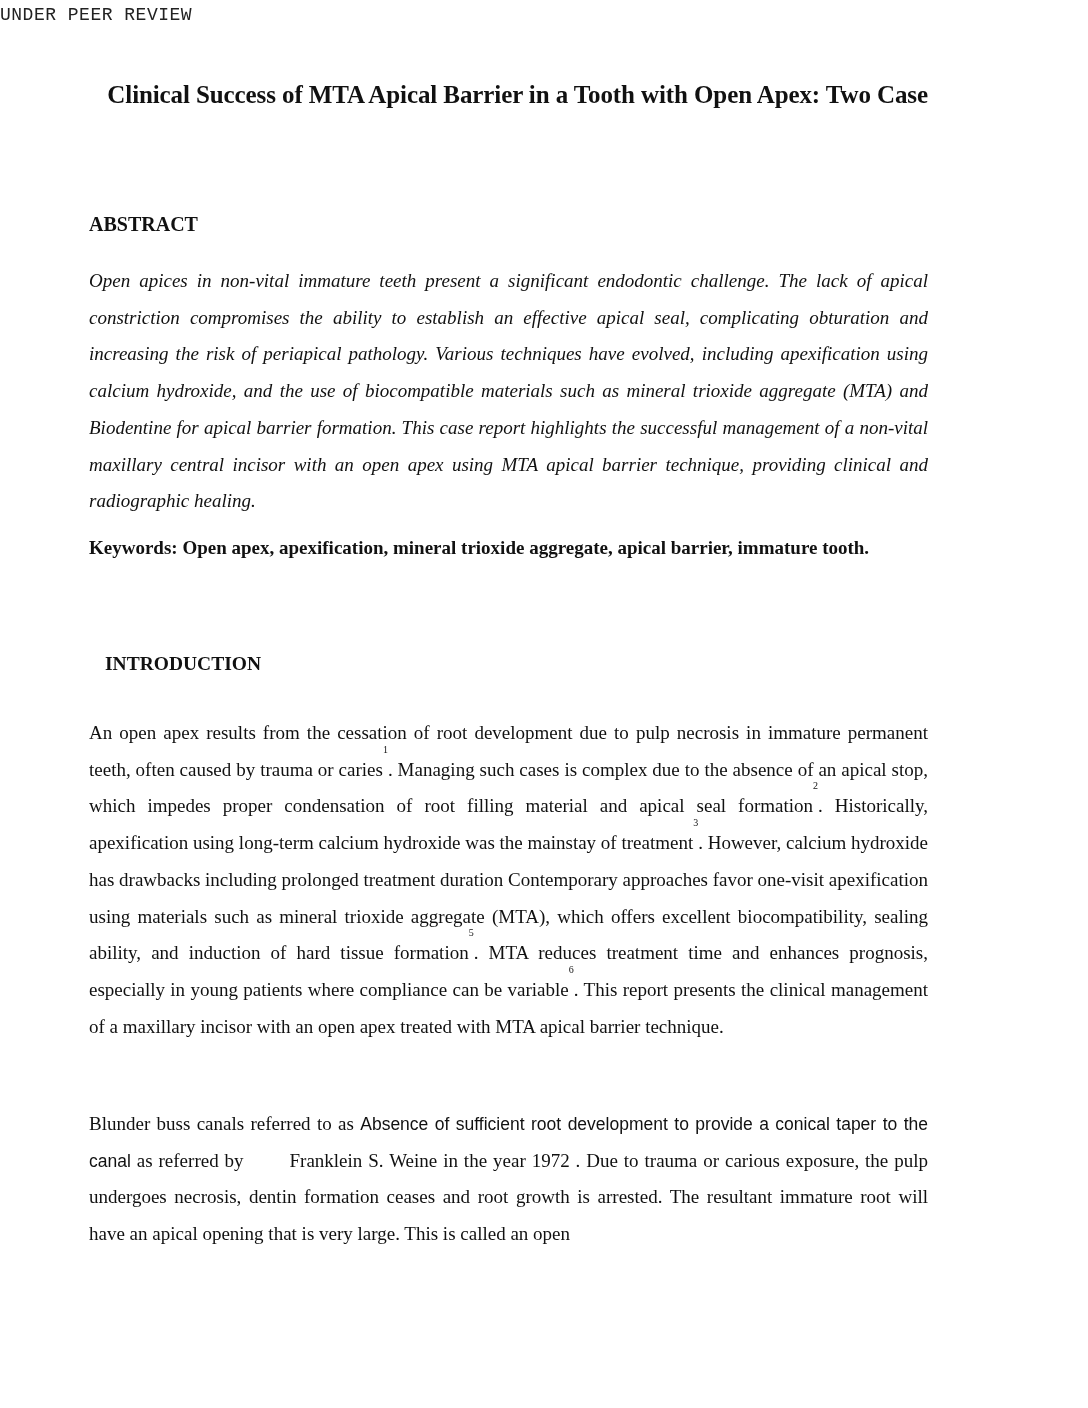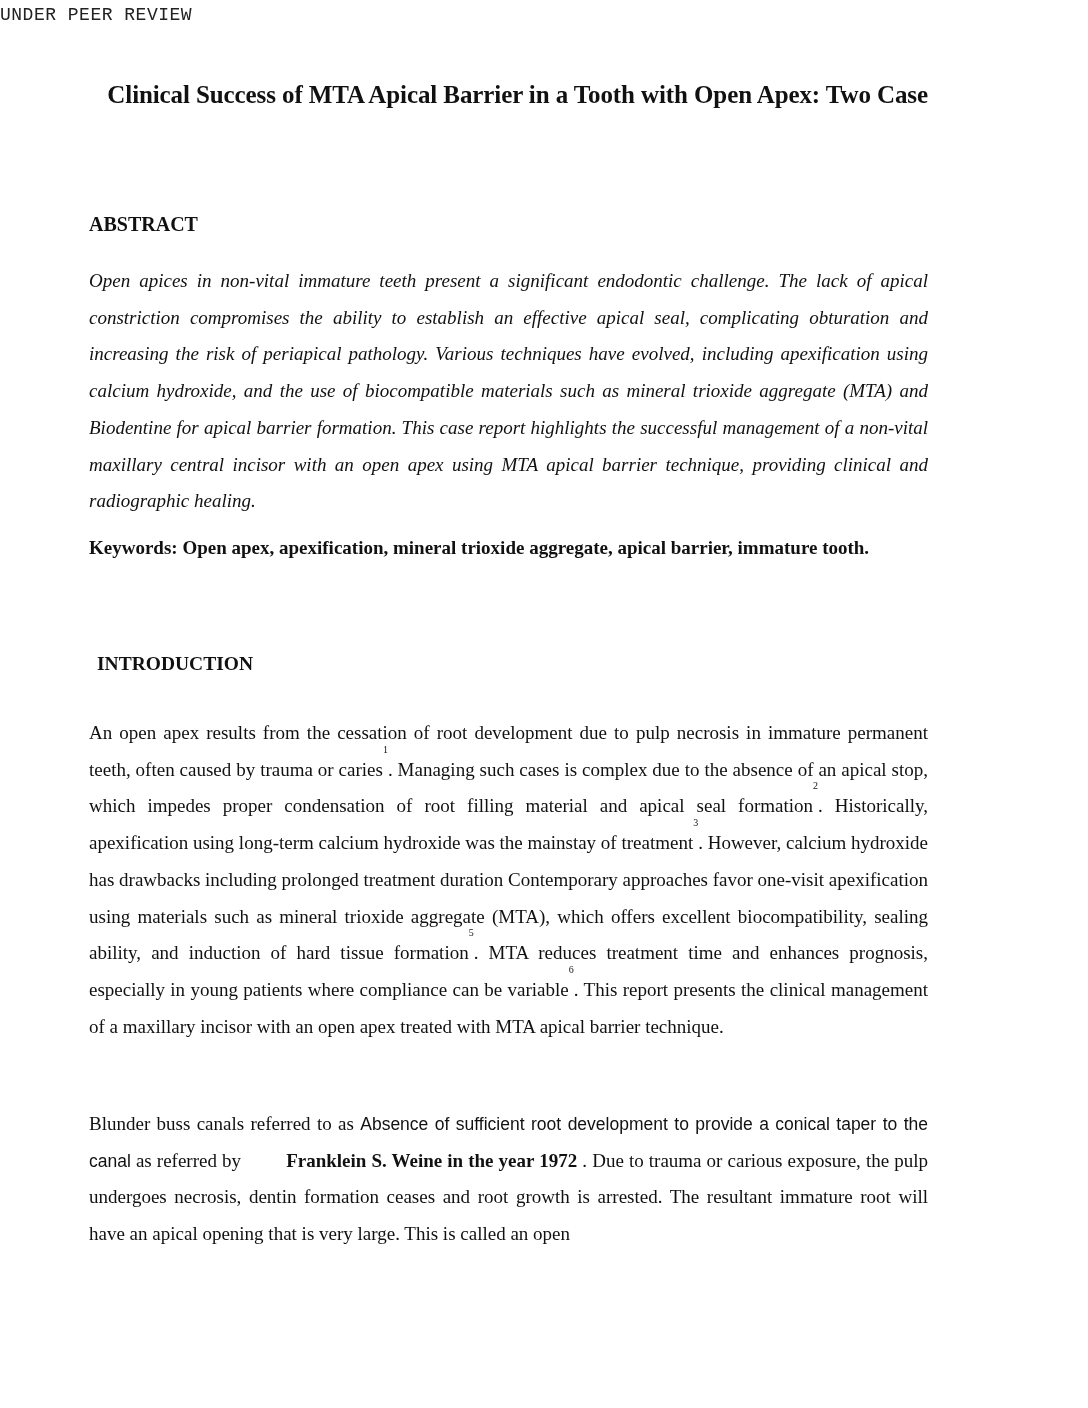--- a/index.html
+++ b/index.html
@@ -69,37 +69,37 @@
       line-height: 0;
     }
     .abstract-body { top: 263px; font-style: italic; }
     .keywords {
       top: 530px;
       font-weight: bold;
     }
     .intro-heading {
       position: absolute;
       top: 650px;
-      left: 8px;
+      left: 16px;
       font-weight: bold;
       font-size: 19.5px;
       line-height: 28px;
     }
     .intro-body { top: 683px; margin-top: 32px; }
     .forced-line {
       display: block;
       text-align: justify;
       text-align-last: justify;
     }
     .second-body { top: 1106px; }
     .calibri-like {
       font-family: "Liberation Sans", sans-serif;
       font-size: 17.5px;
     }
-    .bold-inline { font-weight: bold; margin-left: 40px; }
+    .bold-inline { font-weight: normal; margin-left: 40px; }
   </style>
 </head>
 <body>
 
 <div class="watermark">UNDER PEER REVIEW</div>
 
 <div class="page">
 
   <div class="title">
     <span>Clinical Success of MTA Apical Barrier in a Tooth with Open Apex: Two Case</span><br>

